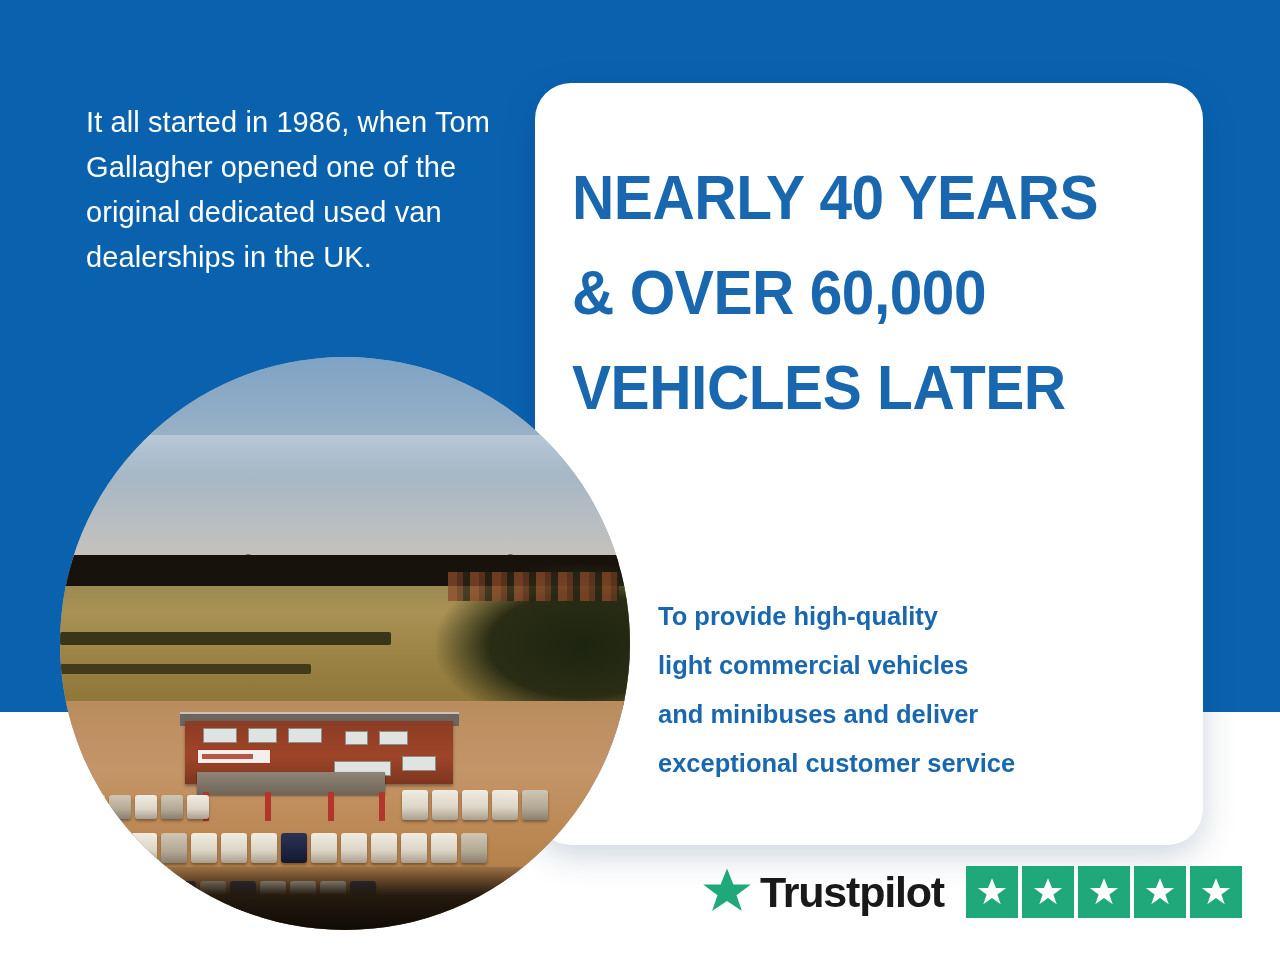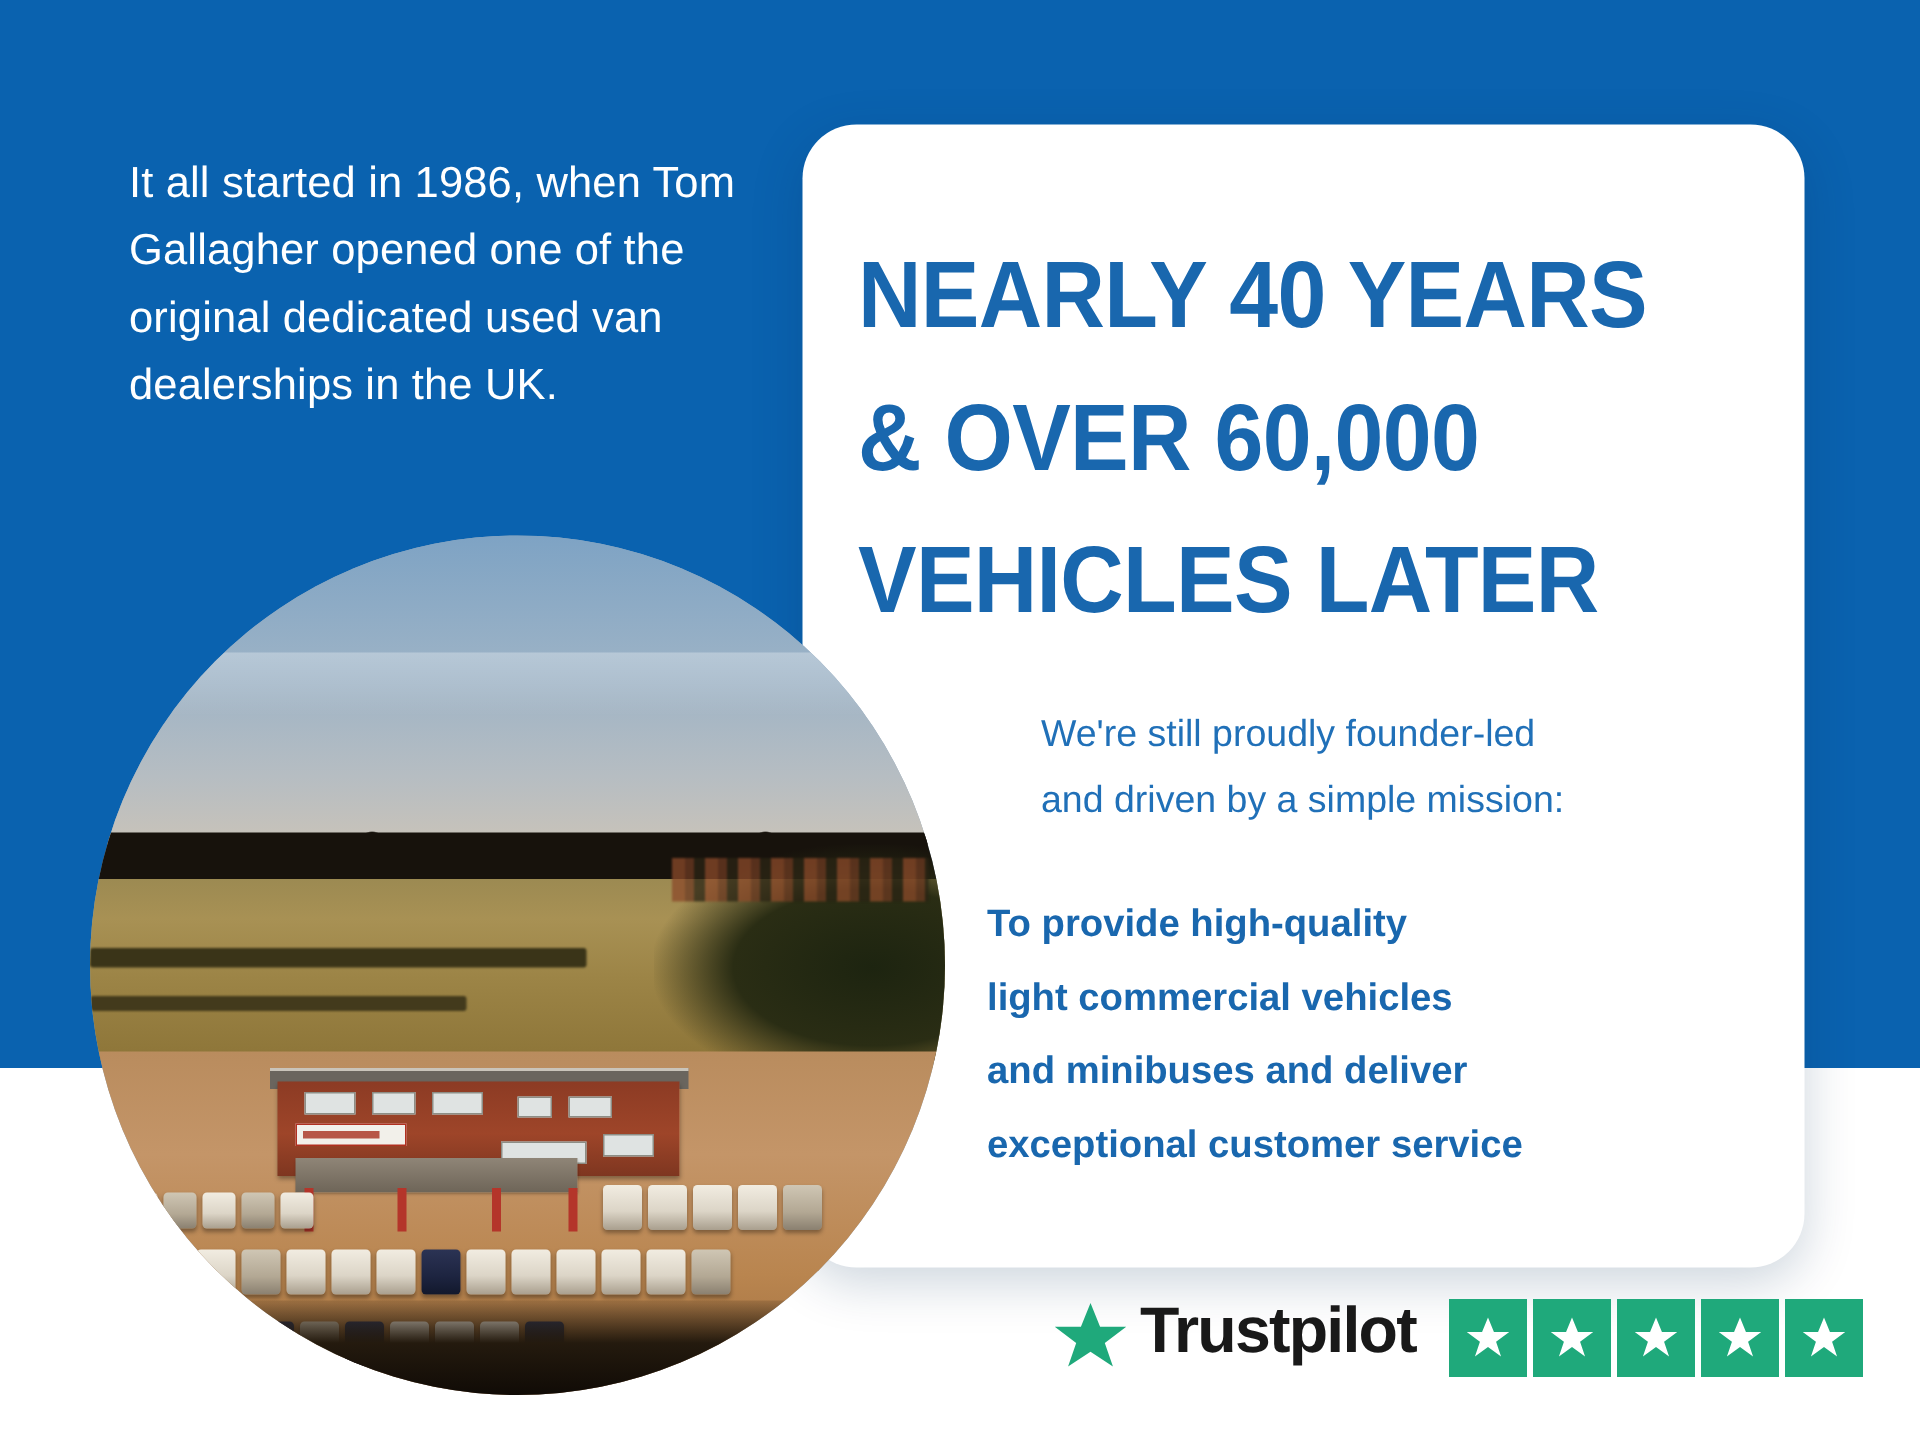--- a/index.html
+++ b/index.html
@@ -204,21 +204,21 @@
     position:absolute; left:0; right:0; bottom:0; height:11%;
     background:linear-gradient(180deg,rgba(30,22,12,0.15) 0%,#241a0e 45%,#100b06 100%);
   }
 
   
   .trustpilot {
     position:absolute;
     left:700px; top:866px;
     display:flex; align-items:center; gap:22px;
   }
-  .tp-brand{ display:flex; gap:6px; }
+  .tp-brand{ display:flex; align-items:center; gap:6px; }
   .tp-wordmark{
     font-size:43px; font-weight:700; color:#191919;
     letter-spacing:-1.2px; line-height:1;
   }
   .tp-stars{ display:flex; gap:4px; }
   .tp-star-box{
     width:52px; height:52px; background:#1FA97B;
     display:flex; align-items:center; justify-content:center;
   }
   svg{ display:block; }
@@ -231,22 +231,20 @@
   <div class="blue-bg"></div>
 
   <div class="intro">It all started in 1986, when Tom Gallagher opened one of the original dedicated used van dealerships in the UK.</div>
 
   <div class="card"></div>
 
   <div class="headline">NEARLY 40 YEARS
 &amp; OVER 60,000
 VEHICLES LATER</div>
 
-  <div class="sub-copy">We're still proudly founder-led
-and driven by a simple mission:</div>
 
   <div class="mission">To provide high-quality
 light commercial vehicles
 and minibuses and deliver
 exceptional customer service</div>
 
   <div class="photo-circle">
     <div class="ph ph-sky"></div>
     <div class="ph-cloud1"></div>
     <div class="ph-cloud2"></div>

